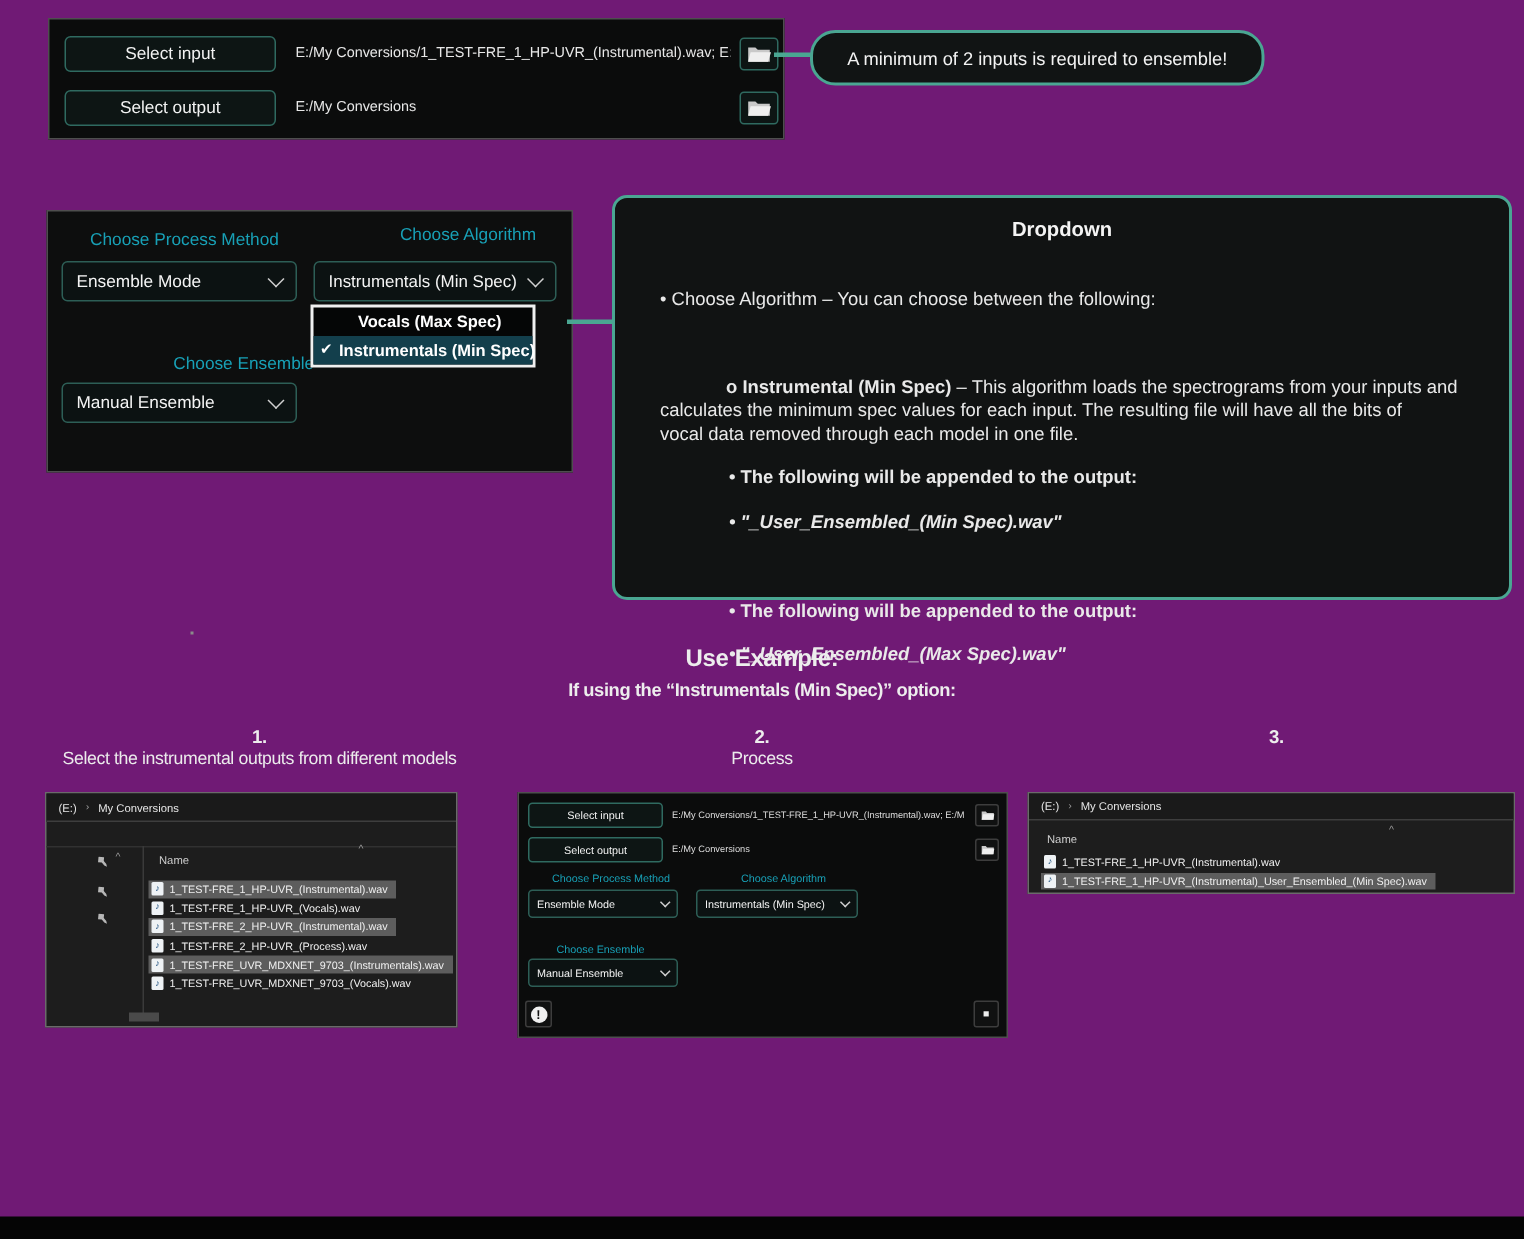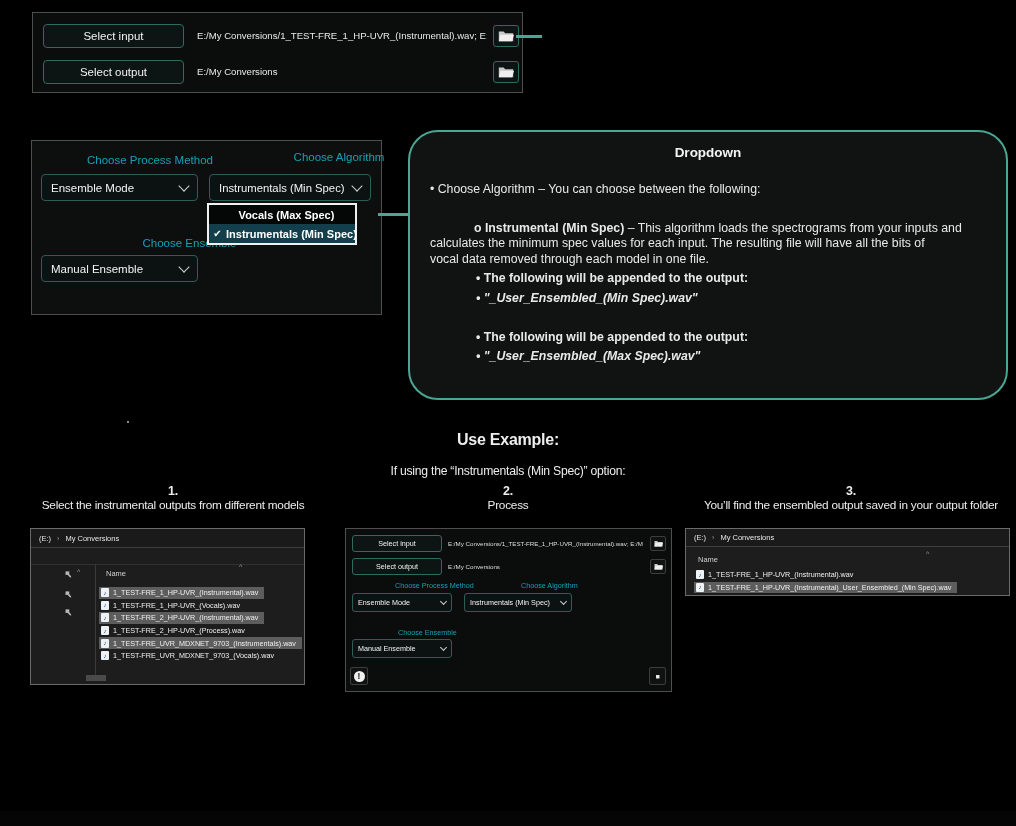--- a/index.html
+++ b/index.html
@@ -1,45 +1,45 @@
 <!DOCTYPE html>
 <html><head>
 <meta charset="utf-8">
 <style>
   html,body{margin:0;padding:0;background:#171717;}
-  #stage{position:relative;width:1016px;height:826px;background:#000000;overflow:hidden;
+  #stage{position:relative;width:1016px;height:826px;background:#701a75;overflow:hidden;
          font-family:"Liberation Sans","DejaVu Sans",sans-serif;color:#ededed;}
   .abs{position:absolute;}
   
   .panel{background:#0b0c0c;border:1px solid #4e4e4e;}
   .teal-btn{display:flex;align-items:center;justify-content:center;background:#0d1514;
             border:1px solid #2f6a60;border-radius:4px;color:#f2f2f2;box-sizing:border-box;}
   .dd{display:flex;align-items:center;justify-content:space-between;background:#0c1212;
       border:1px solid #2d5e56;border-radius:4px;color:#f4f4f4;padding:0 9px;box-sizing:border-box;}
   .chev{width:7px;height:7px;border-right:1.7px solid #cfcfcf;border-bottom:1.7px solid #cfcfcf;
         transform:rotate(45deg);margin-top:-4px;flex:0 0 auto;}
   .chev-s{width:4px;height:4px;border-right:1px solid #cfcfcf;border-bottom:1px solid #cfcfcf;
         transform:rotate(45deg);margin-top:-2px;flex:0 0 auto;}
-  .label-teal{color:#18a0b6;margin-left:27px;}
+  .label-teal{color:#18a0b6;}
   .folder-svg{display:block;}
   
   .pill{border:2px solid #4aa692;border-radius:17px;background:#111414;display:flex;
         align-items:center;justify-content:center;font-size:12.2px;color:#f3f3f3;white-space:nowrap;}
-  .bigbox{border:2.5px solid #4aa692;border-radius:30px;background:#111313;box-sizing:border-box;}
+  .bigbox{border:2.5px solid #4aa692;border-radius:10px;background:#111313;box-sizing:border-box;}
   .conn{background:#4aa692;}
   
   .menu{border:2px solid #f0f0f0;background:#050606;z-index:6;}
   .menu-row{display:flex;align-items:center;height:19px;color:#fff;font-size:11px;font-weight:600;}
   .menu-row.sel{background:#133f4c;}
   .menu-check{width:17px;text-align:center;font-size:10px;color:#fff;flex:0 0 auto;}
   .menu-label{flex:1;text-align:center;padding-right:8px;white-space:nowrap;}
   
   .ib-title{font-weight:bold;font-size:13.5px;text-align:center;color:#f4f4f4;}
   .ib-text{font-size:12.3px;line-height:15.6px;color:#e9e9e9;}
-  .ib-text p{margin:4px;white-space:pre-wrap;}
+  .ib-text p{margin:14px;white-space:pre-wrap;}
   .ib-indent{text-indent:44px;}
   .ib-b{font-weight:bold;}
   .ib-bullet{padding-left:46px;margin:0;font-weight:bold;}
   .ib-it{font-style:italic;}
   .ib-gap{height:15px;}
   
   .center-txt{text-align:center;letter-spacing:-0.25px;}
   .bold{font-weight:bold;}
   .cap{font-size:11.8px;color:#ececec;white-space:nowrap;}
   .num{font-size:12.4px;}
@@ -93,20 +93,21 @@
       <span>
         <svg class="folder-svg" width="16" height="12" viewBox="0 0 20 15">
           <path d="M1 2 h6 l2 2 h10 v10 h-18 z" fill="#c9c9c9"></path>
           <path d="M3 6 h17 l-2.5 8 h-16.5 z" fill="#efefef"></path>
         </svg>
       </span>
     </div>
   </div>
 
   <div class="abs conn" style="left:516px;top:35px;width:26px;height:2.5px;"></div>
+  <div class="abs pill" style="left:540px;top:20px;width:299px;height:33px;">A minimum of 2 inputs is required to ensemble!</div>
 
   <div class="abs panel" style="left:31px;top:140px;width:349px;height:173px;background:#0d0e0e;">
     <div class="abs label-teal" style="left:28px;top:13px;font-size:11.5px;">Choose Process Method</div>
     <div class="abs label-teal" style="left:200px;top:10px;width:160px;text-align:center;font-size:11.5px;">Choose Algorithm</div>
 
     <div class="abs dd" style="left:9px;top:33px;width:157px;height:27px;font-size:11.5px;">
       <span>Ensemble Mode</span>
       <span class="chev"></span>
     </div>
     <div class="abs dd" style="left:177px;top:33px;width:162px;height:27px;font-size:11.3px;">
@@ -149,34 +150,33 @@
       <div class="ib-gap"></div>
       <p class="ib-bullet">• The following will be appended to the output:</p>
       <p class="ib-bullet ib-it">• "_User_Ensembled_(Max Spec).wav"</p>
     </div>
   </div>
 
   <div class="abs" style="left:127px;top:421px;width:2px;height:2px;background:#8a8a8a;"></div>
 
   <div class="abs center-txt" style="left:0;top:431px;width:1016px;">
     <div class="bold" style="font-size:16px;">Use Example:</div>
-    <div style="font-size:12.2px;margin-top:15px;">If using the “Instrumentals (Min Spec)” option:</div>
+    <div style="font-size:12.2px;margin-top:4px;font-weight:bold;">If using the “Instrumentals (Min Spec)” option:</div>
   </div>
 
   <div class="abs center-txt" style="left:8px;top:484px;width:330px;">
     <div class="bold num">1.</div>
     <div class="cap">Select the instrumental outputs from different models</div>
   </div>
   <div class="abs center-txt" style="left:408px;top:484px;width:200px;">
     <div class="bold num">2.</div>
     <div class="cap">Process</div>
   </div>
   <div class="abs center-txt" style="left:688px;top:484px;width:326px;">
     <div class="bold num">3.</div>
-    <div class="cap">You’ll find the ensembled output saved in your output folder</div>
   </div>
 
   <div class="abs fb" style="left:30px;top:528px;width:275px;height:157px;">
     <div class="fb-crumb">
       <span>(E:)</span>
       <span class="fb-caret">›</span>
       <span>My Conversions</span>
     </div>
     <div class="fb-band"></div>
 

